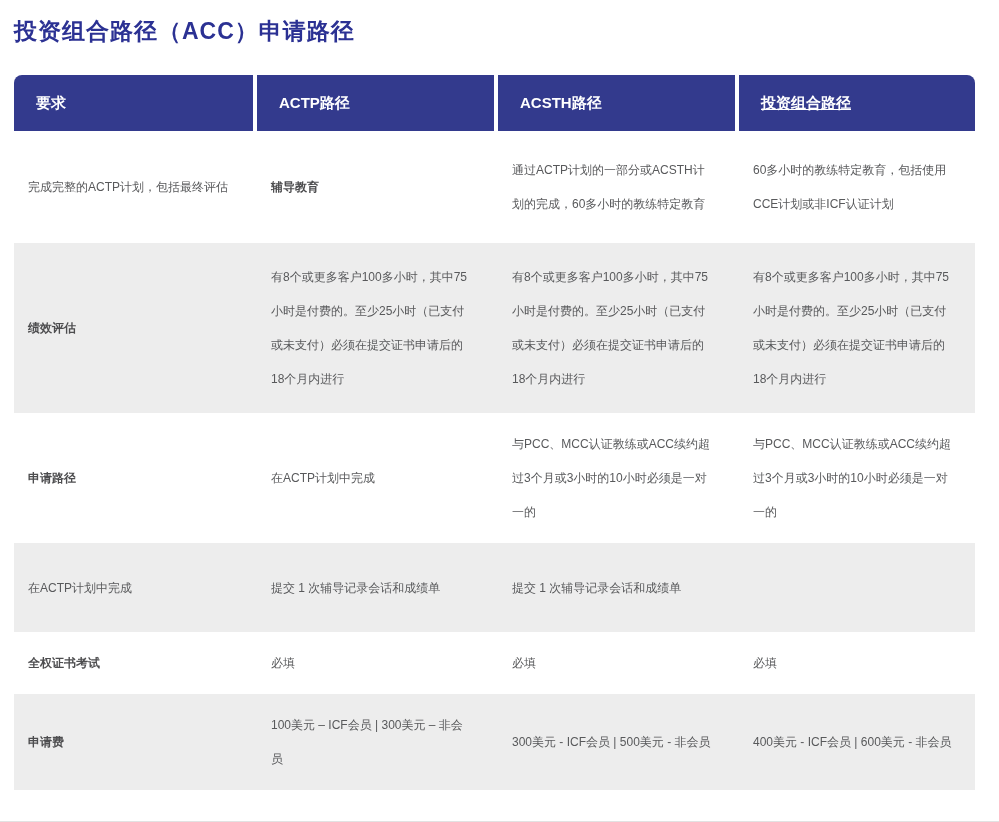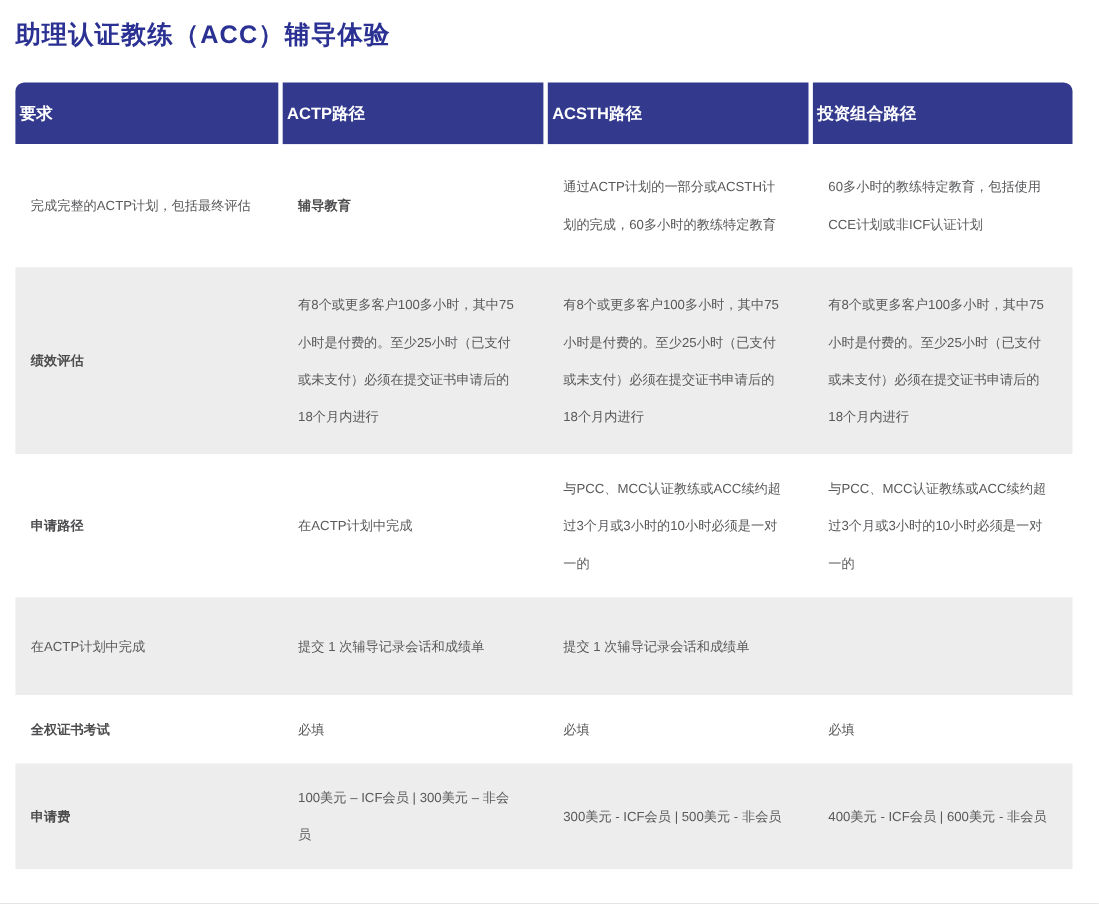--- a/index.html
+++ b/index.html
@@ -22,24 +22,24 @@
     column-gap: 4px;
     width: 961px;
   }
 
   
   .trow.thead { height: 56px; background: transparent; }
   .thead .cell {
     background: var(--header-bg, #333a8d);
     color: #ffffff; font-weight: bold; font-size: 15px;
     display: flex; align-items: center;
-    padding: 0 4px;
+    padding: 0 22px;
   }
   .thead .cell:first-child { border-top-left-radius: 8px; }
-  .thead .cell:last-child  { border-top-right-radius: 8px; }
+  .thead .cell:last-child  { border-top-right-radius: 8px; text-decoration: underline; }
 
   
   .tbody .trow { background: #ffffff; }
   .tbody .trow.shaded { background: var(--row-alt, #ededed); }
 
   .tbody .cell {
     display: flex; align-items: center;
     padding: 14px 20px 14px 14px;
     font-size: 12px; line-height: 34px;
     color: var(--body-text, #58595b);
@@ -61,21 +61,21 @@
   .bottom-rule {
     position: absolute; left: 0; bottom: 0; width: 999px; height: 1px;
     background: #e2e2e2;
   }
 </style>
 </head>
 <body>
 
 <div class="page">
 
-  <h1 class="page-title">助理认证教练（ACC）辅导体验</h1>
+  <h1 class="page-title">投资组合路径（ACC）申请路径</h1>
 
   <div class="cert-table">
 
     <div class="trow thead">
       <div class="cell">要求</div>
       <div class="cell">ACTP路径</div>
       <div class="cell">ACSTH路径</div>
       <div class="cell">投资组合路径</div>
     </div>
 

